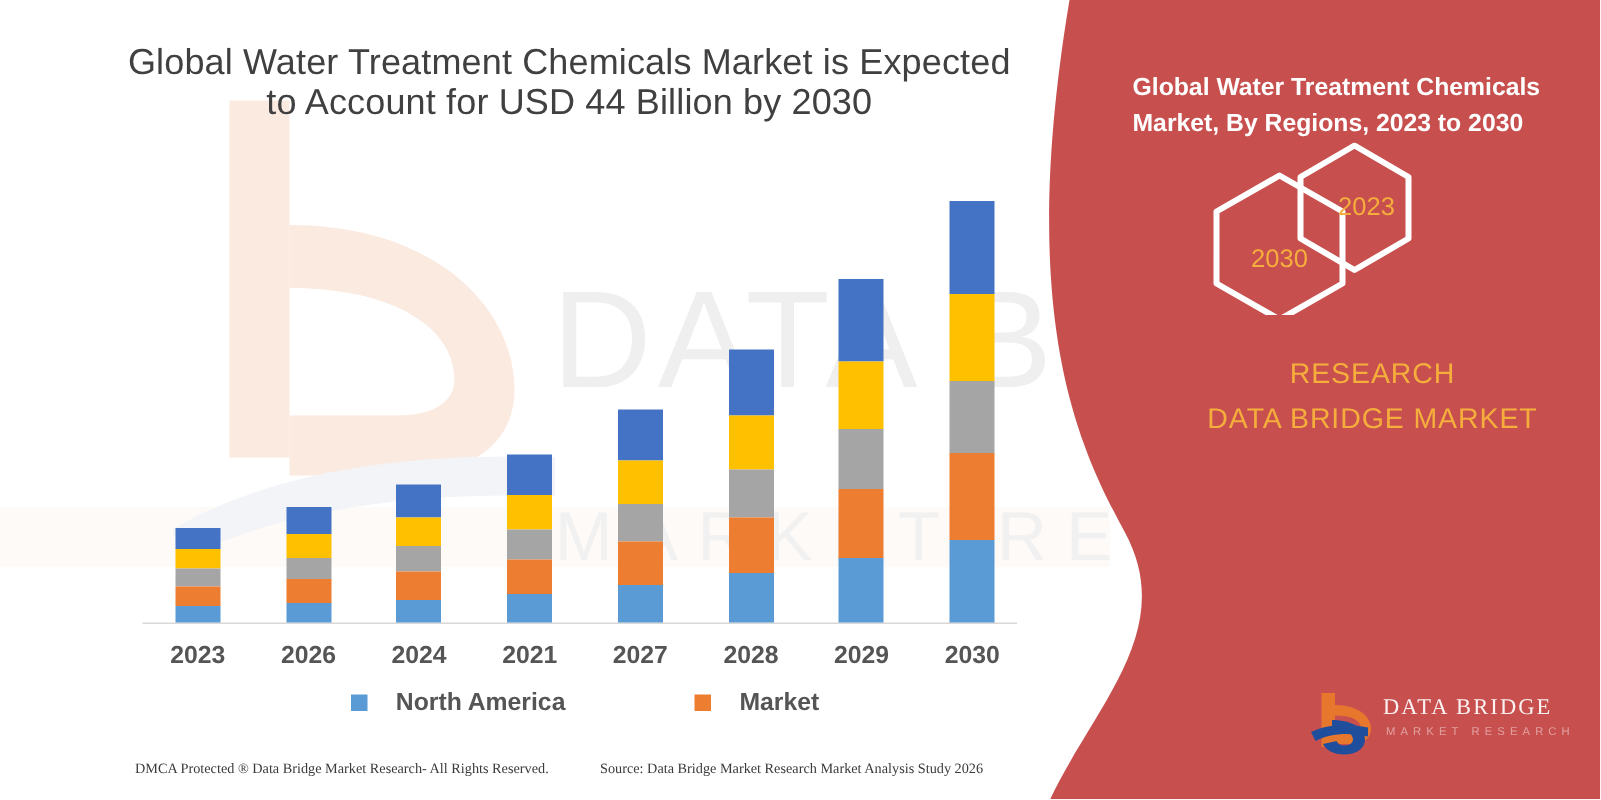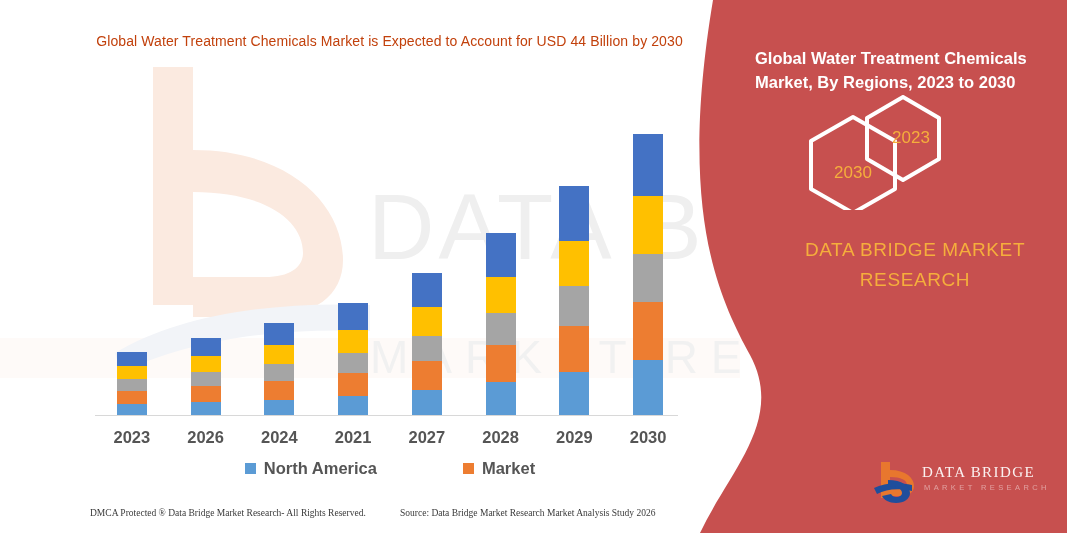--- a/index.html
+++ b/index.html
@@ -25,24 +25,24 @@
   }
   .wm-sub{
     position:absolute;left:370px;top:330px;
     font-size:46px;font-weight:400;letter-spacing:13px;
     color:#f1f1f1;white-space:nowrap;
   }
   .wm-band{position:absolute;left:0;top:338px;width:740px;height:40px;background:#fdf6f3;opacity:.55;}
 
   
   .chart-title{
-    position:absolute;left:82px;top:28px;width:615px;
+    position:absolute;left:72px;top:28px;width:615px;
     text-align:center;
-    color:#c2410c;
-    font-size:14px;line-height:27px;font-weight:400;
+    color:#404040;
+    font-size:24px;line-height:27px;font-weight:400;
     letter-spacing:.1px;
   }
   .axis-line{
     position:absolute;left:95px;top:415px;width:583px;height:1px;background:#d8d8d8;
   }
   .bars{
     position:absolute;left:95px;top:118px;width:590px;height:297px;
     display:flex;align-items:flex-end;justify-content:space-around;
   }
   .bar-col{width:71px;display:flex;flex-direction:column;justify-content:flex-end;align-items:center;height:100%;}
@@ -57,21 +57,21 @@
   .xlabels span{
     width:71px;text-align:center;
     font-size:16.5px;font-weight:bold;color:#555555;
   }
 
   
   .legend{
     position:absolute;left:95px;top:456px;width:590px;height:24px;
     display:flex;justify-content:center;gap:86px;align-items:center;
   }
-  .leg-item{display:flex;align-items:center;gap:8px;}
+  .leg-item{display:flex;align-items:center;gap:19px;}
   .leg-swatch{width:11px;height:11px;display:inline-block;}
   .leg-label{font-size:16.5px;font-weight:bold;color:#555555;}
 
   
   .footer{
     position:absolute;left:0;top:508px;width:700px;height:20px;
     font-family:"Liberation Serif", serif;
     font-size:9.5px;color:#3a3a3a;
   }
   .footer .f1{position:absolute;left:90px;top:0;white-space:nowrap;}
@@ -236,22 +236,22 @@
   <div class="hexwrap">
     <svg width="250" height="115" viewBox="0 0 250 115">
       <polygon points="105,4 141,25 141,66 105,87 69,66 69,25" fill="none" stroke="#ffffff" stroke-width="4" stroke-linejoin="round" transform="translate(8,-2) scale(1.0)"></polygon>
       <polygon points="63,22 105,46 105,94 63,118 21,94 21,46" fill="none" stroke="#ffffff" stroke-width="4" stroke-linejoin="round"></polygon>
     </svg>
     <div class="hex-label" style="left:22px;top:68px;width:82px;">2030</div>
     <div class="hex-label" style="left:80px;top:33px;width:82px;">2023</div>
   </div>
 
   <div class="brand">
+    <div>RESEARCH</div>
     <div>DATA BRIDGE MARKET</div>
-    <div>RESEARCH</div>
   </div>
 
   <div class="logo-bottom">
     <svg width="48" height="48" viewBox="0 0 48 48">
       <path d="M9 4 L18 4 L18 40 L9 40 Z" fill="#E8772E"></path>
       <path d="M18 12 C34 12 42 20 42 28 C42 34 37 38 29 38 L18 38 L18 31 L29 31 C33 31 35 29 35 27 C35 22 29 19 18 19 Z" fill="#E8772E"></path>
       <path d="M2 30 C12 25 26 24 40 27 L40 33 C27 30 14 31 5 36 Z" fill="#1F4E9C"></path>
       <path d="M16 22 C30 22 38 28 38 35 C38 41 32 45 24 45 C17 45 12 42 10 38 L19 36 C20 38 22 39 24 39 C28 39 30 37 30 35 C30 31 25 28 16 28 Z" fill="#1F4E9C"></path>
     </svg>
     <div class="logo-txt1">DATA BRIDGE</div>

